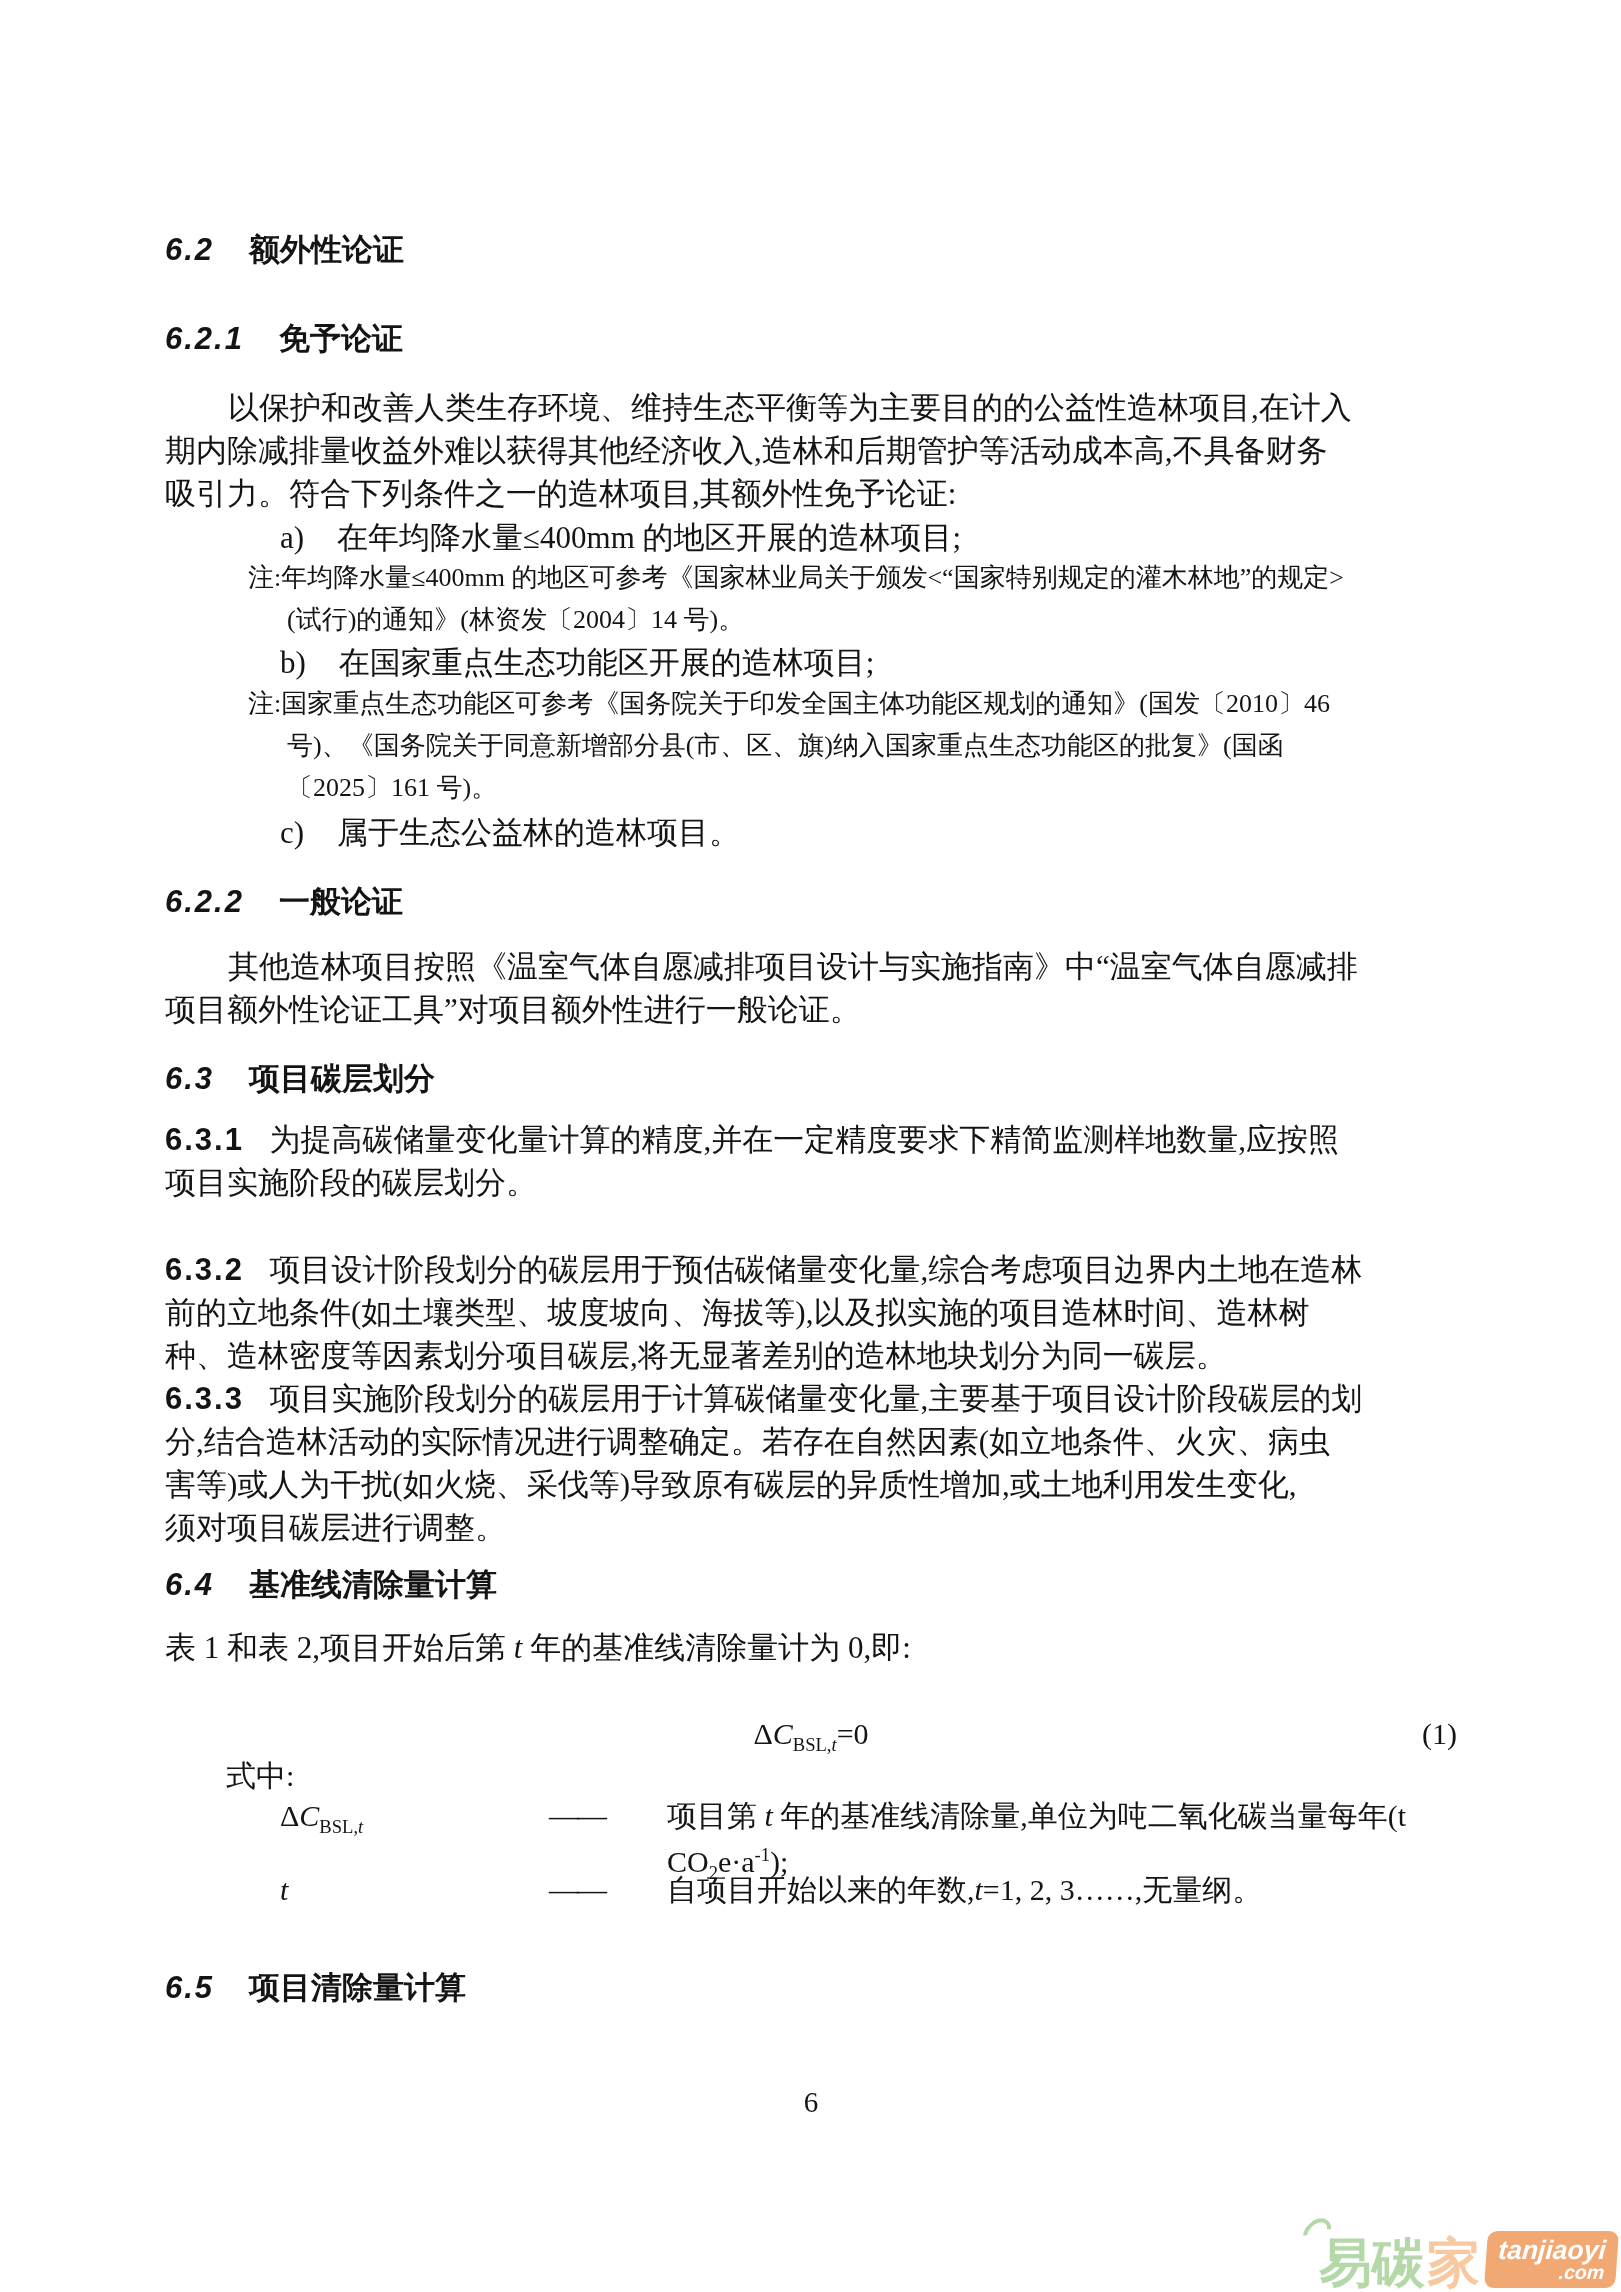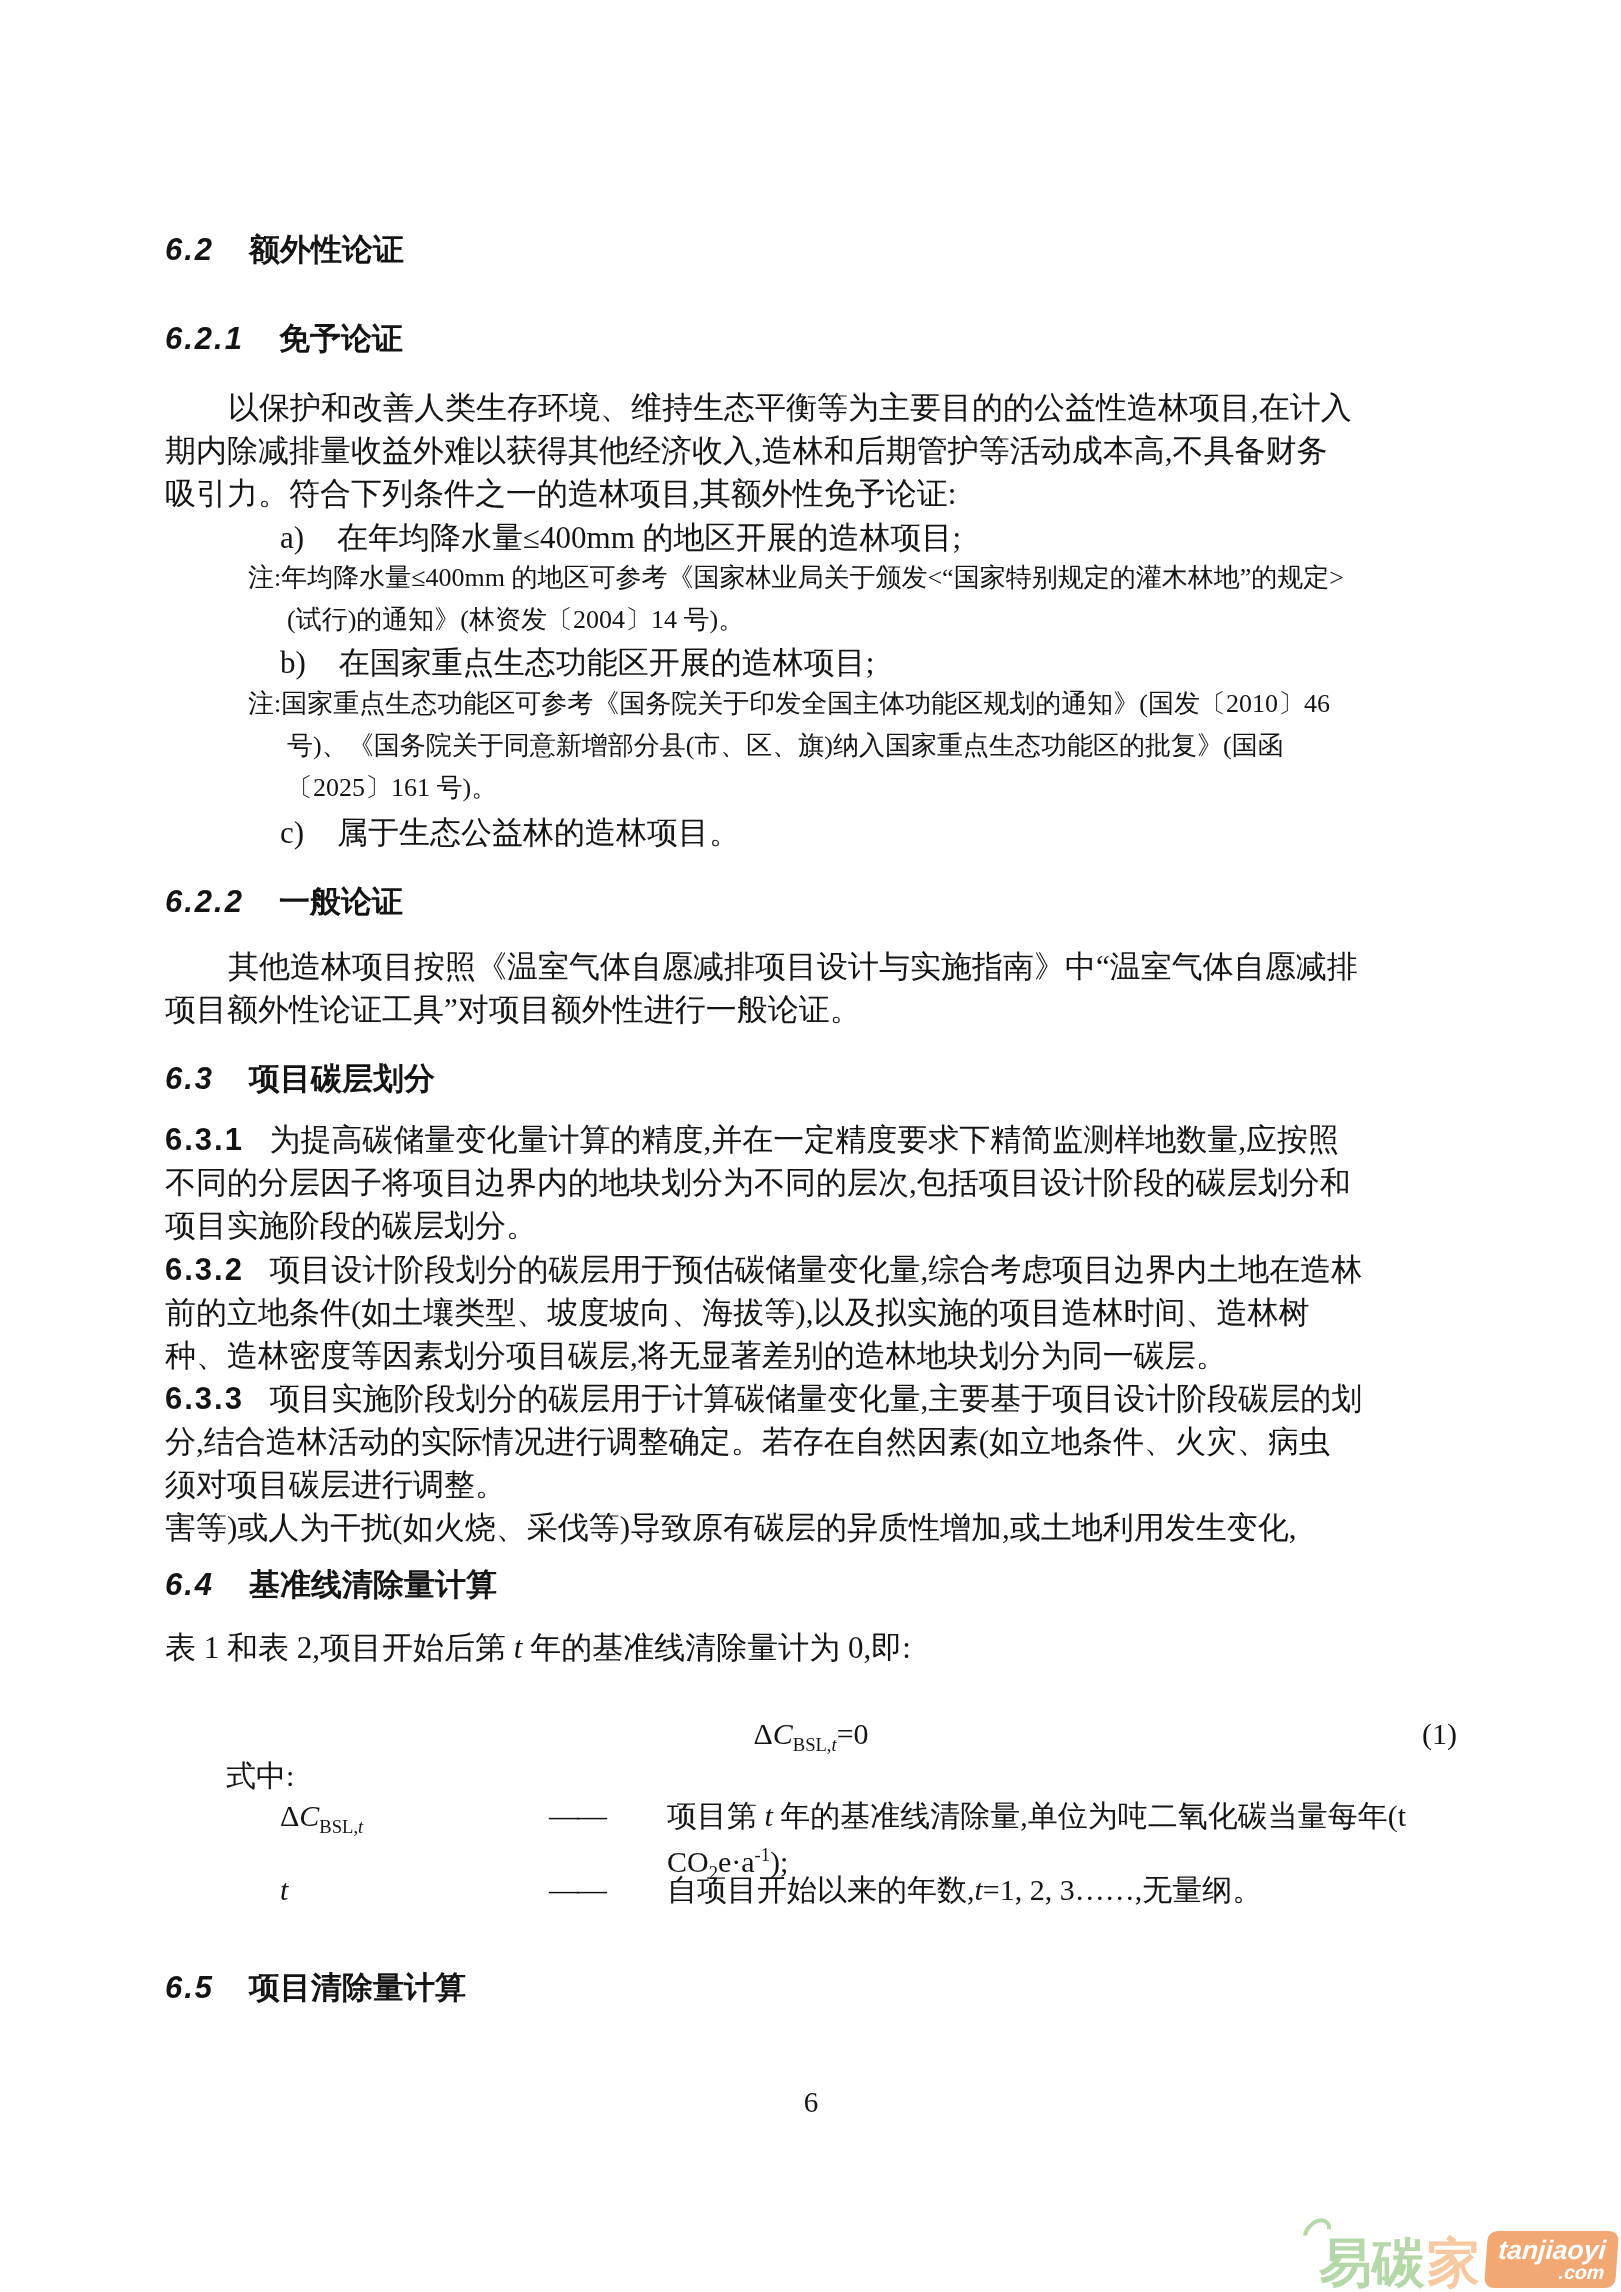--- a/index.html
+++ b/index.html
@@ -116,39 +116,38 @@
   </div>
 
   <div class="abs h" style="top:1056px">
     <span class="hnum">6.3</span><span>项目碳层划分</span>
   </div>
 
   <div class="abs" style="top:1118px">
     <div class="line">
       <span class="cnum">6.3.1</span><span>为提高碳储量变化量计算的精度,并在一定精度要求下精简监测样地数量,应按照</span>
     </div>
-    <div class="line">不同的分层因子将项目边界内的地块划分为不同的层次,包括项目设计阶段的碳层划分和</div>
     <div class="line">项目实施阶段的碳层划分。</div>
   </div>
 
   <div class="abs" style="top:1248px">
     <div class="line">
       <span class="cnum">6.3.2</span><span>项目设计阶段划分的碳层用于预估碳储量变化量,综合考虑项目边界内土地在造林</span>
     </div>
     <div class="line">前的立地条件(如土壤类型、坡度坡向、海拔等),以及拟实施的项目造林时间、造林树</div>
     <div class="line">种、造林密度等因素划分项目碳层,将无显著差别的造林地块划分为同一碳层。</div>
   </div>
 
   <div class="abs" style="top:1377px">
     <div class="line">
       <span class="cnum">6.3.3</span><span>项目实施阶段划分的碳层用于计算碳储量变化量,主要基于项目设计阶段碳层的划</span>
     </div>
     <div class="line">分,结合造林活动的实际情况进行调整确定。若存在自然因素(如立地条件、火灾、病虫</div>
+    <div class="line">害等)或人为干扰(如火烧、采伐等)导致原有碳层的异质性增加,或土地利用发生变化,</div>
     <div class="line">须对项目碳层进行调整。</div>
-    <div class="line">害等)或人为干扰(如火烧、采伐等)导致原有碳层的异质性增加,或土地利用发生变化,</div>
   </div>
 
   <div class="abs h" style="top:1562px">
     <span class="hnum">6.4</span><span>基准线清除量计算</span>
   </div>
 
   <div class="abs" style="top:1626px">
     <div class="line">表 1 和表 2,项目开始后第 <i>t</i> 年的基准线清除量计为 0,即:</div>
   </div>
 

